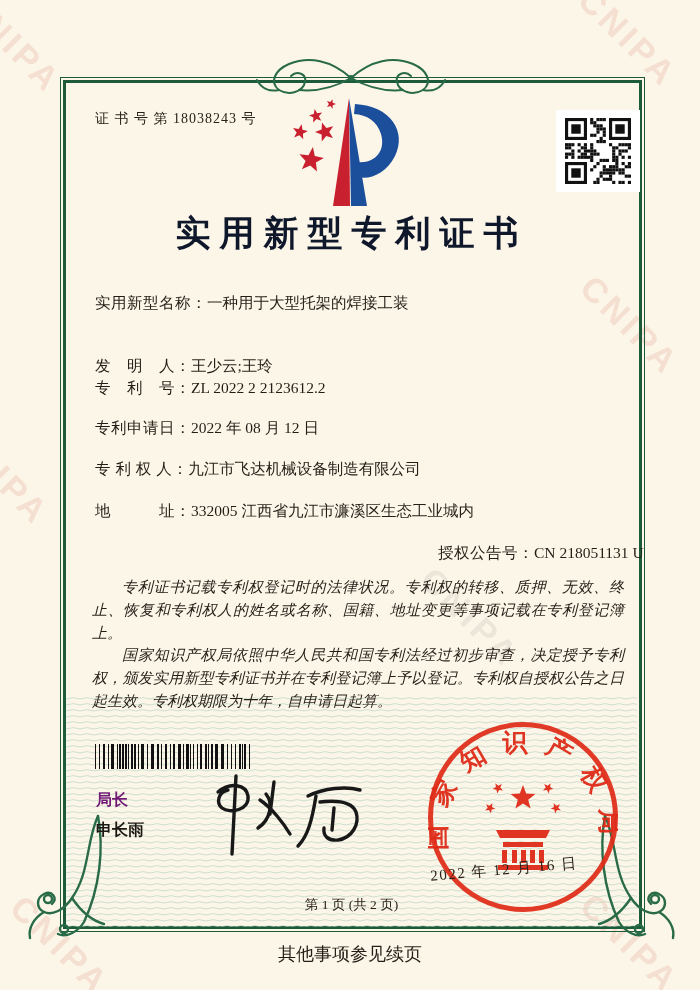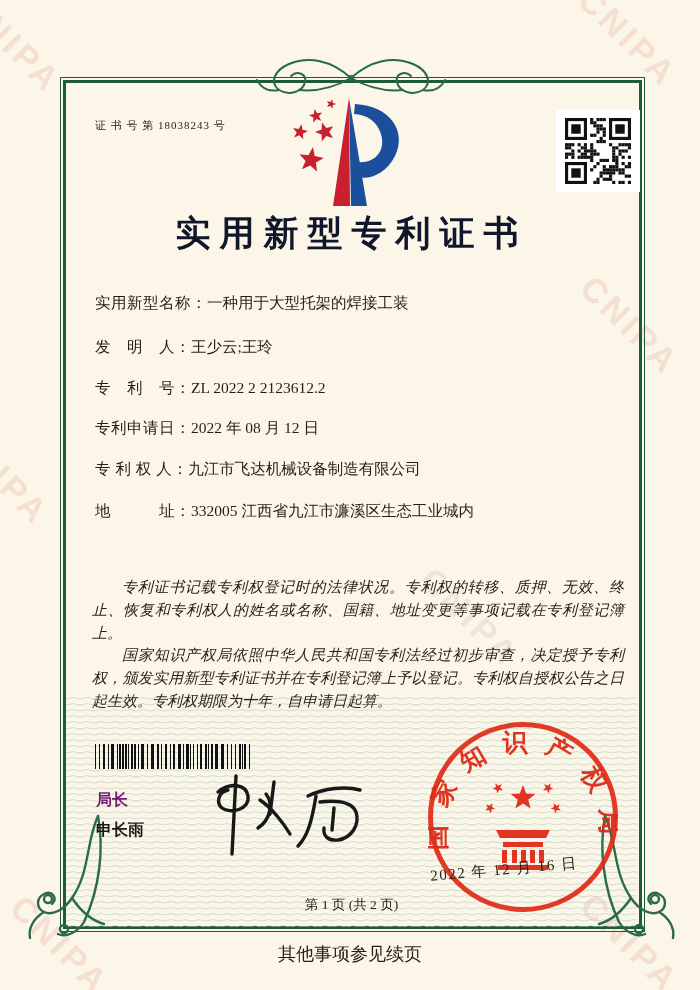--- a/index.html
+++ b/index.html
@@ -15,21 +15,21 @@
   .wm.pink{color:rgba(224,168,156,0.30);}
   .wm.gray{color:rgba(140,130,120,0.14);}
   
   .frame-outer{position:absolute;left:60px;top:77px;width:583px;height:853px;
       border:1.5px solid #1d5a39;z-index:1;}
   .frame-inner{position:absolute;left:2px;top:2px;right:2px;bottom:2px;
       border:3px solid #1d5a39;}
   
   #waves{position:absolute;left:66px;top:696px;width:571px;height:231px;z-index:1;}
   .content{position:absolute;left:0;top:0;width:700px;height:990px;z-index:2;}
-  .cert-no{position:absolute;left:95px;top:110px;font-size:11px;letter-spacing:1px;margin-top:8px;}
+  .cert-no{position:absolute;left:95px;top:110px;font-size:14px;letter-spacing:1px;}
   .logo{position:absolute;left:283px;top:96px;width:135px;height:115px;}
   .qr-box{position:absolute;left:556px;top:110px;width:84px;height:82px;background:#ffffff;
       display:flex;align-items:center;justify-content:center;}
   .title{position:absolute;left:60px;top:210px;width:583px;text-align:center;
       font-size:35px;font-weight:700;letter-spacing:9px;color:#0f172a;}
   .field{position:absolute;left:95px;font-size:15.5px;white-space:nowrap;color:#241d16;}
   .field .lab{letter-spacing:0.5px;}
   .grant-no-col{position:absolute;left:343px;top:0;}
   .paras{position:absolute;left:92px;top:576px;width:532px;font-size:15px;line-height:1.52;
       font-style:italic;color:#241d16;text-align:justify;}
@@ -290,37 +290,38 @@
           <rect x="3" y="45" width="15" height="15" fill="#fff"></rect>
           <rect x="6" y="48" width="9" height="9" fill="#111"></rect>
         </svg>
     </div>
 
     <div class="title">实用新型专利证书</div>
 
     <div class="field" style="top:293px">
       <span class="lab">实用新型名称：</span><span>一种用于大型托架的焊接工装</span>
     </div>
-    <div class="field" style="top:337px">
+    <div class="field" style="top:356px">
       <span class="lab">发　明　人：</span><span>王少云;王玲</span>
     </div>
     <div class="field" style="top:378px">
       <span class="lab">专　利　号：</span><span>ZL 2022 2 2123612.2</span>
     </div>
     <div class="field" style="top:418px">
       <span class="lab">专利申请日：</span><span>2022 年 08 月 12 日</span>
     </div>
     <div class="field" style="top:459px">
       <span class="lab">专 利 权 人：</span><span>九江市飞达机械设备制造有限公司</span>
     </div>
     <div class="field" style="top:501px">
       <span class="lab">地　　　址：</span><span>332005 江西省九江市濂溪区生态工业城内</span>
     </div>
 
     <div class="field" style="top:543px;width:520px">
+      <span class="grant-no-col"><span class="lab">授权公告号：</span><span>CN 218051131 U</span></span>
     </div>
 
     <div class="paras">
       <p>专利证书记载专利权登记时的法律状况。专利权的转移、质押、无效、终止、恢复和专利权人的姓名或名称、国籍、地址变更等事项记载在专利登记簿上。</p>
       <p>国家知识产权局依照中华人民共和国专利法经过初步审查，决定授予专利权，颁发实用新型专利证书并在专利登记簿上予以登记。专利权自授权公告之日起生效。专利权期限为十年，自申请日起算。</p>
     </div>
 
     <svg id="barcode" viewBox="0 0 158 25">
         <rect x="0" y="0" width="1" height="25" fill="#111"></rect>
         <rect x="4" y="0" width="1" height="25" fill="#111"></rect>

